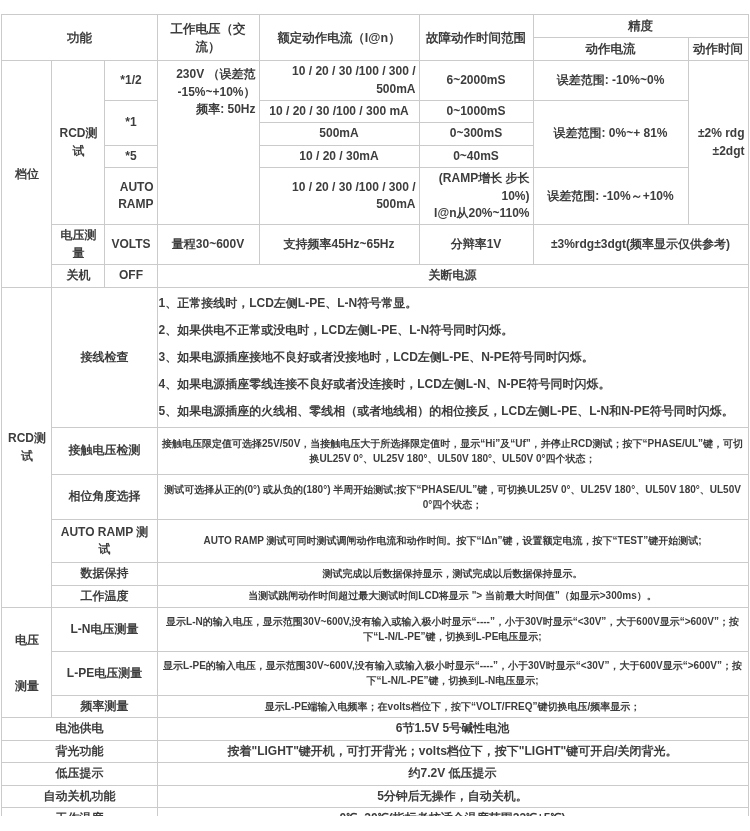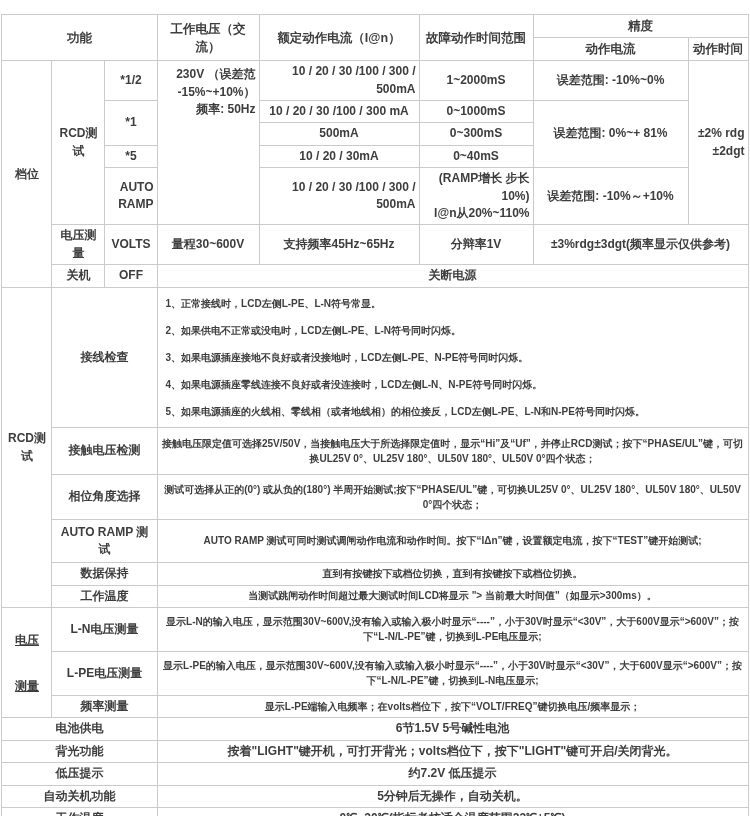--- a/index.html
+++ b/index.html
@@ -16,23 +16,23 @@
     text-align:center; vertical-align:middle;
     font-weight:700; color:#3d3d3d;
     font-size:12px; line-height:1.45;
     padding:2px 3px;
     overflow:hidden;
     word-break:break-word;
   }
   td.hdr { font-size:12.5px; }
   td.pre { white-space:pre-line;text-align:right; }
   td.vtop { vertical-align:top; padding-top:5px; }
-  td.wiring { text-align:left; padding-left:8px; line-height:27px; white-space:pre-line; font-size:10px; }
+  td.wiring { text-align:left; padding-left:1px; line-height:27px; white-space:pre-line; font-size:12px; }
   td.desc { font-size:10px; line-height:1.55; }
-  td.vlabel { white-space:pre-line; line-height:46px;text-decoration:underline; }
+  td.vlabel { white-space:pre-line; line-height:46px; }
 </style>
 </head>
 <body>
 
 <div class="page">
   <table class="spec">
     <colgroup>
       <col style="width:50px">
         <col style="width:53px">
         <col style="width:52px">
@@ -58,21 +58,21 @@
 
     <tr style="height:37px">
       <td rowspan="7">档位</td>
       <td rowspan="5">RCD测试</td>
       <td>*1/2</td>
       <td class="pre vtop" rowspan="5">230V （误差范
 -15%~+10%）
 频率: 50Hz</td>
       <td class="pre">10 / 20 / 30 /100 / 300 /
 500mA</td>
-      <td>1~2000mS</td>
+      <td>6~2000mS</td>
       <td>误差范围: -10%~0%</td>
       <td class="pre" rowspan="5">±2% rdg
 ±2dgt</td>
     </tr>
     <tr style="height:20px">
       <td rowspan="2">*1</td>
       <td>10 / 20 / 30 /100 / 300 mA</td>
       <td>0~1000mS</td>
       <td rowspan="3">误差范围: 0%~+ 81%</td>
     </tr>
@@ -124,21 +124,21 @@
     <tr style="height:45px">
       <td colspan="2">相位角度选择</td>
       <td colspan="5" class="desc">测试可选择从正的(0°) 或从负的(180°) 半周开始测试;按下“PHASE/UL”键，可切换UL25V 0°、UL25V 180°、UL50V 180°、UL50V 0°四个状态；</td>
     </tr>
     <tr style="height:43px">
       <td colspan="2">AUTO RAMP 测试</td>
       <td colspan="5" class="desc">AUTO RAMP 测试可同时测试调闸动作电流和动作时间。按下“IΔn”键，设置额定电流，按下“TEST”键开始测试;</td>
     </tr>
     <tr style="height:20px">
       <td colspan="2">数据保持</td>
-      <td colspan="5" class="desc">直到有按键按下或档位切换，直到有按键按下或档位切换。</td>
+      <td colspan="5" class="desc">测试完成以后数据保持显示，测试完成以后数据保持显示。</td>
     </tr>
     <tr style="height:22px">
       <td colspan="2">工作温度</td>
       <td colspan="5" class="desc">当测试跳闸动作时间超过最大测试时间LCD将显示 "&gt; 当前最大时间值"（如显示&gt;300ms）。</td>
     </tr>
 
     <tr style="height:44px">
       <td rowspan="3" class="vlabel">电压
 测量</td>
       <td colspan="2">L-N电压测量</td>

